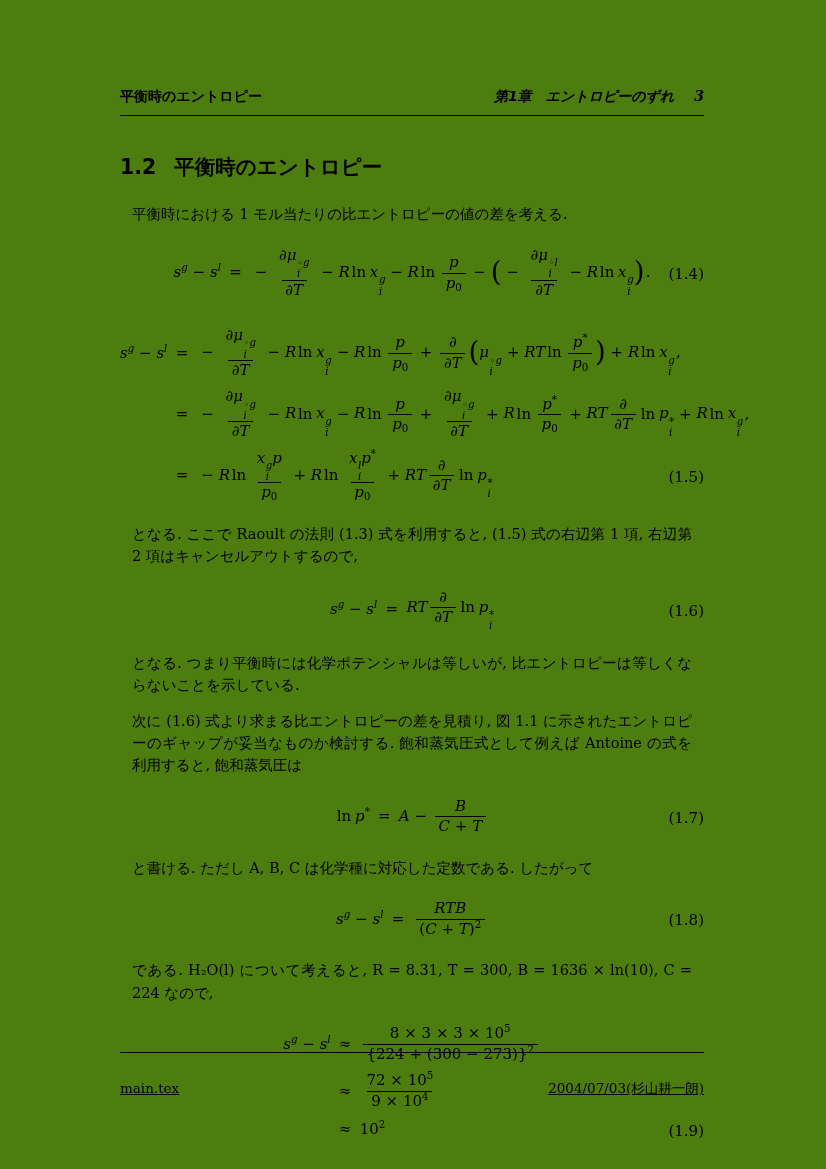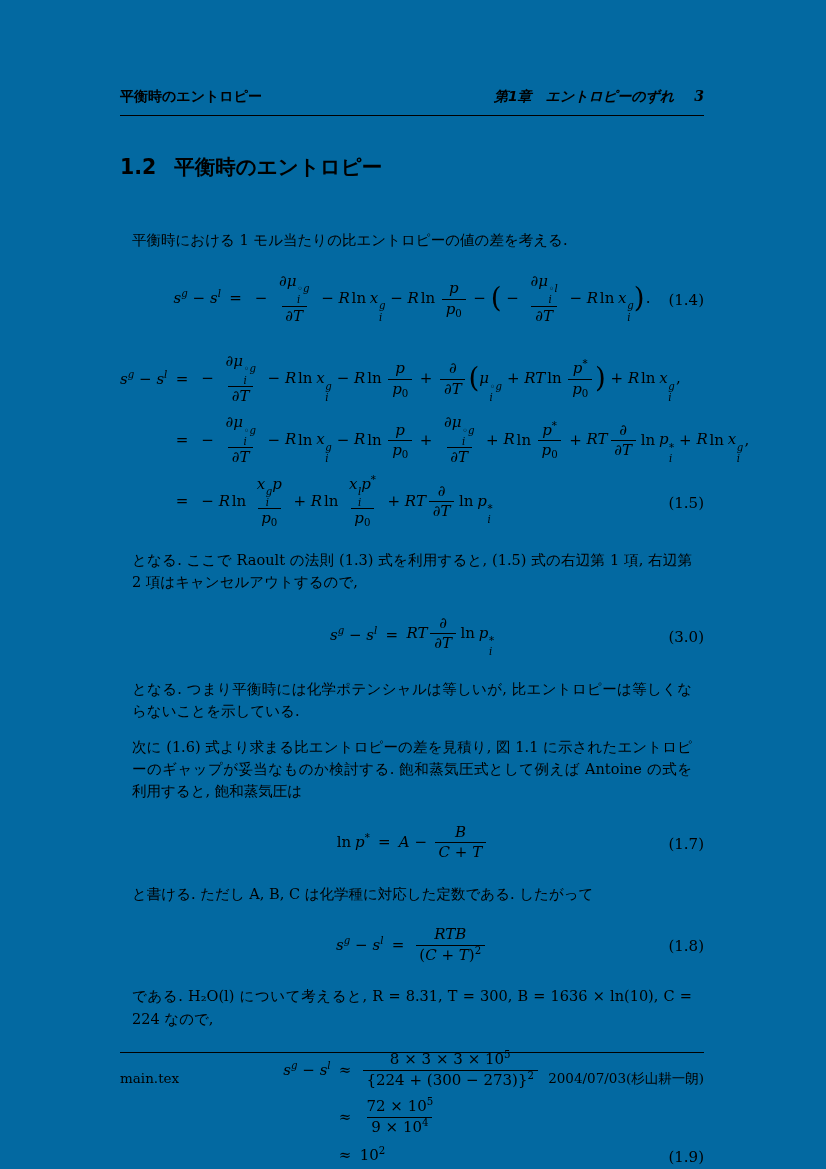--- a/index.html
+++ b/index.html
@@ -1,20 +1,20 @@
 <!DOCTYPE html>
 <html><head>
 <meta charset="utf-8">
 <style>
   html,body{margin:0;padding:0;background:#fff;}
   .page{
     position:relative;
     width:826px;height:1169px;
     box-sizing:border-box;
-    background:#0369a1;
+    background:#4d7c0f;
     color:#000;
     font-family:"DejaVu Serif","Liberation Serif",serif;
     font-size:14.5px;
     line-height:1.55;
     padding:86px 122px 0 120px;
     overflow:hidden;
   }
   
   .header{
     display:flex;justify-content:space-between;align-items:baseline;
@@ -22,21 +22,21 @@
     font-weight:bold;font-size:14px;
     border-bottom:1.5px solid #000;
     padding-bottom:7px;
   }
   .header-right{display:flex;align-items:baseline;font-style:italic;}
   .header-page-number{margin-left:20px;font-family:"DejaVu Serif",serif;}
   
   .section-heading{
     font-family:"DejaVu Sans","Liberation Sans",sans-serif;
     font-weight:bold;font-size:20.5px;
-    margin:36px 0 46px 0;
+    margin:36px 0 20px 0;
   }
   .section-number{margin-right:18px;}
   
   p.body-par{margin:13px 12px;text-align:justify;}
   
   .equation{
     position:relative;
     font-family:"DejaVu Serif",serif;
     font-size:15px;
     margin:12px 0;
@@ -64,23 +64,24 @@
     display:inline-flex;flex-direction:column;align-items:center;
     vertical-align:middle;margin:0 0.2em;line-height:1.3;
   }
   .mfrac .num,.mfrac .den{padding:0 0.25em;text-align:center;white-space:nowrap;}
   .mfrac .den{border-top:1px solid #000;}
   .mb{font-size:1.85em;line-height:0;vertical-align:-0.14em;font-weight:300;}
   
   .footer{
     position:absolute;left:120px;right:122px;top:1052px;
     border-top:1.5px solid #000;
-    padding-top:15px;
+    padding-top:25px;
     display:flex;justify-content:space-between;
     font-size:13.5px;
+    text-decoration:underline;
   }
 </style>
 </head>
 <body>
 
 <div class="page">
 
   <div class="header">
     <span>平衡時のエントロピー</span>
     <span class="header-right">
@@ -230,21 +231,21 @@
           <span class="eqrel">=</span>
           <span class="eqrhs"><span class="mv">RT</span><span class="mfrac">
               <span class="num"><span class="mv">∂</span></span>
               <span class="den"><span class="mv">∂T</span></span>
             </span><span class="mfn">ln</span><span class="mv">p</span><span class="mss">
               <span><span class="mr">*</span></span>
               <span><span class="mv">i</span></span>
             </span></span>
         </div>
       </div>
-      <span class="eqnum" style="top: 19px;">(3.0)</span>
+      <span class="eqnum" style="top: 19px;">(1.6)</span>
     </div>
 
   <p class="body-par">となる. つまり平衡時には化学ポテンシャルは等しいが, 比エントロピーは等しくならないことを示している.</p>
 
   <p class="body-par">次に (1.6) 式より求まる比エントロピーの差を見積り, 図 1.1 に示されたエントロピーのギャップが妥当なものか検討する. 飽和蒸気圧式として例えば Antoine の式を利用すると, 飽和蒸気圧は</p>
 
   <div class="equation">
       <div class="eqtable">
         <div class="eqrow">
           <span class="eqlhs"><span class="mfn">ln</span><span class="mv">p</span><span class="msup"><span class="mr">*</span></span></span>

